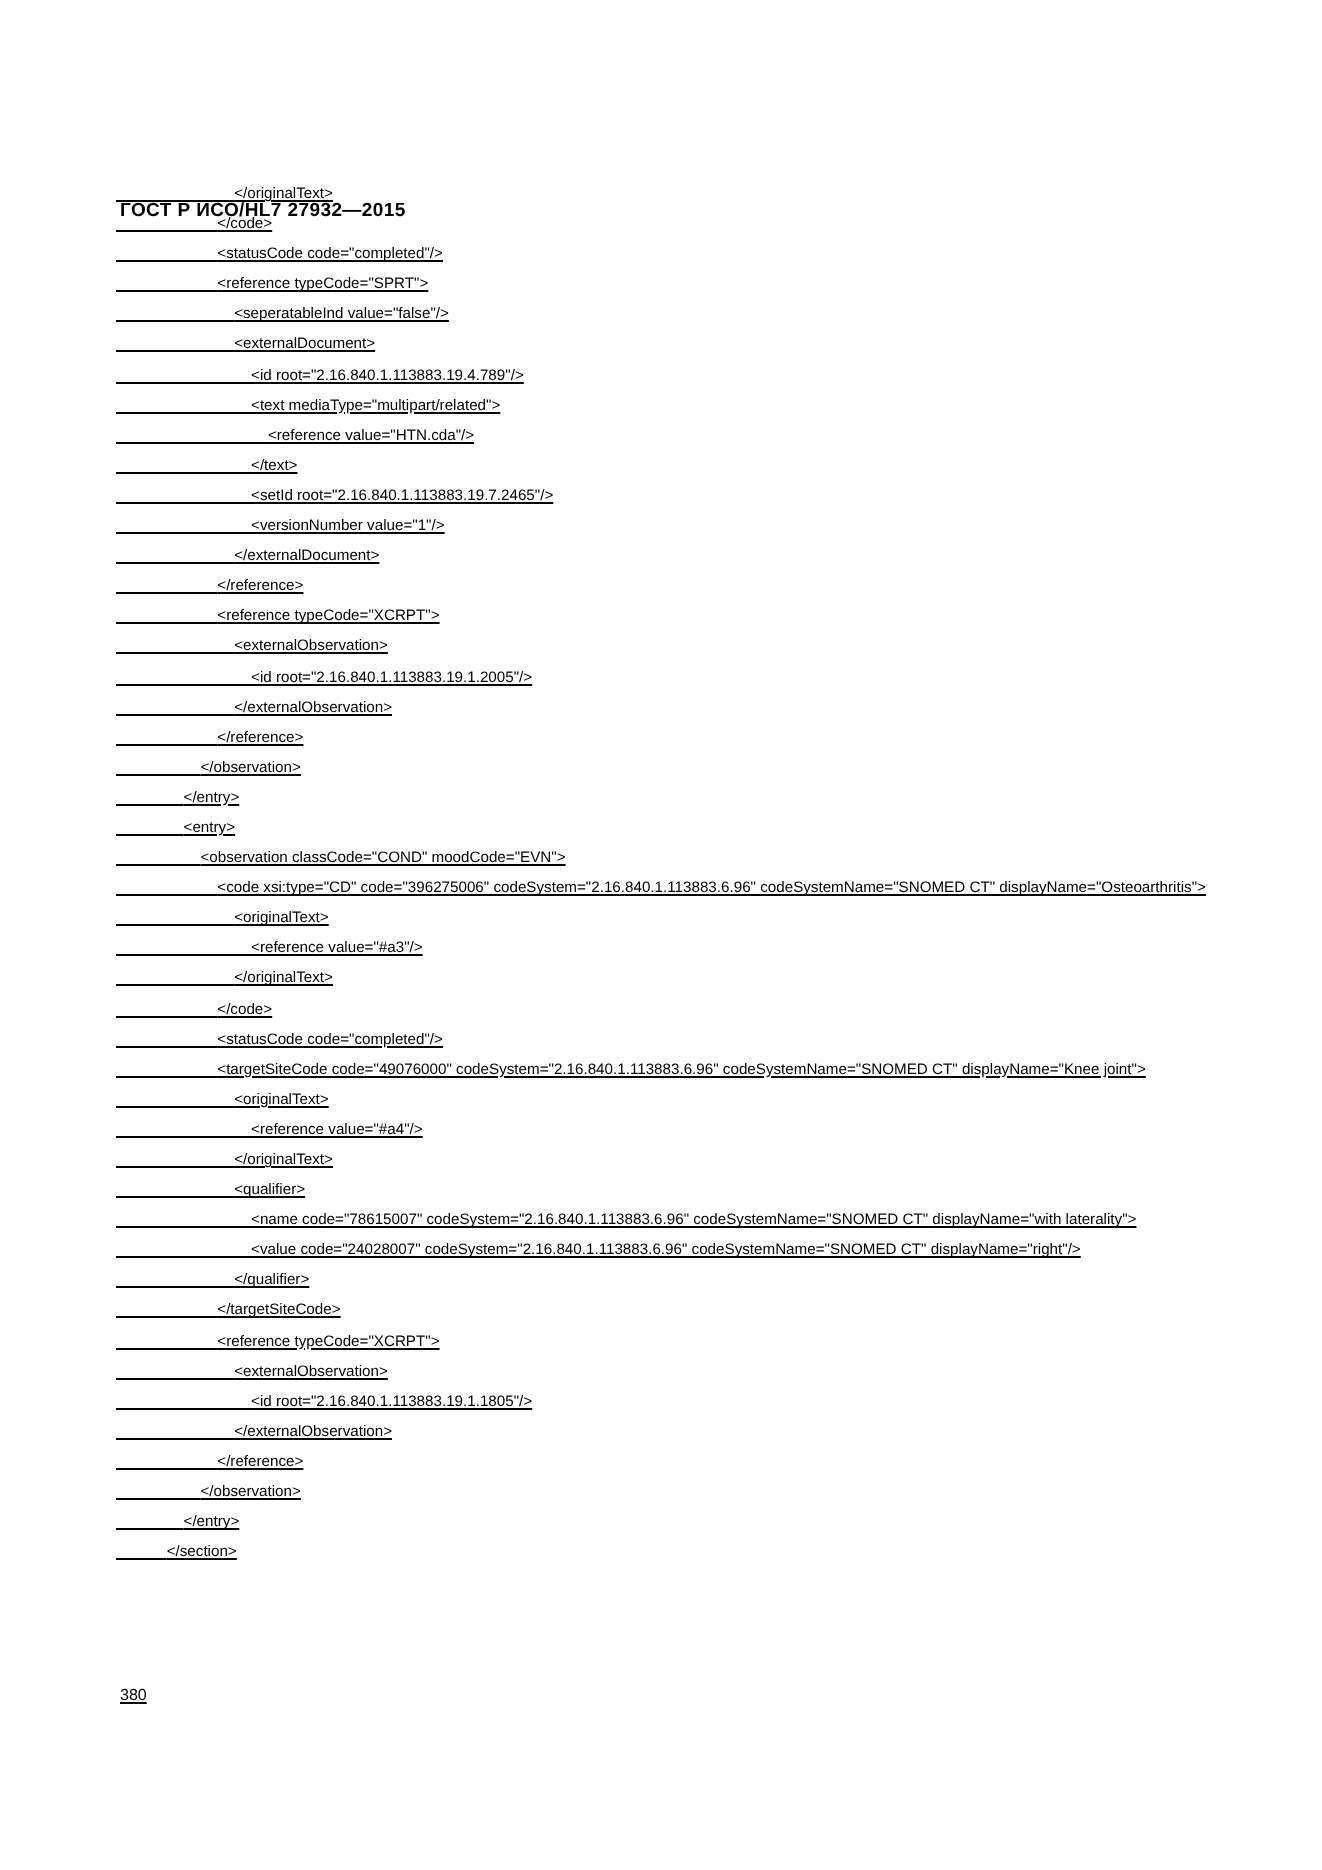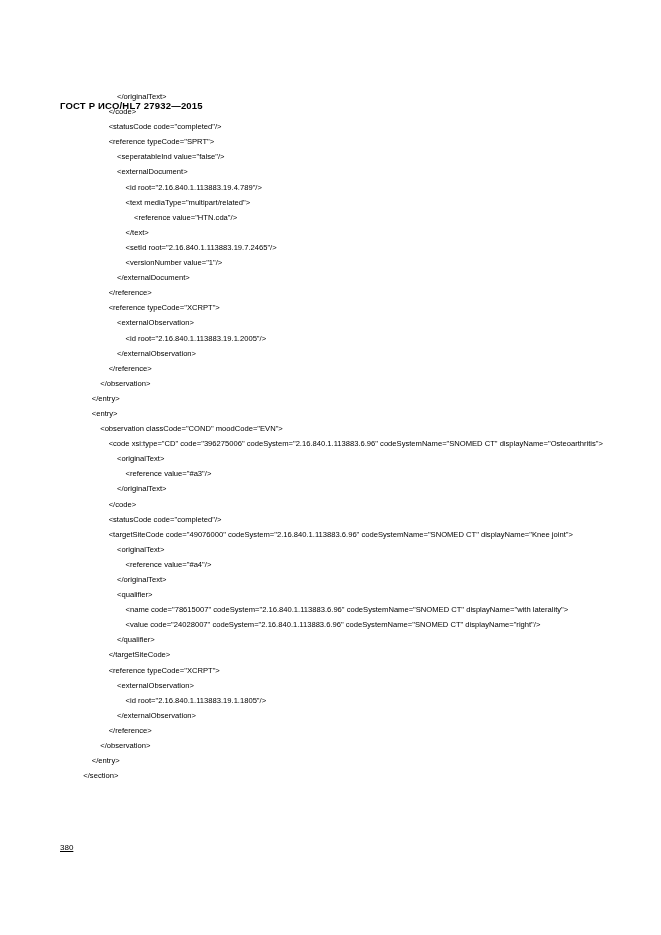--- a/index.html
+++ b/index.html
@@ -37,20 +37,21 @@
     left: 58px;
     width: 570px;
     font-size: 7.6px;
     line-height: 15.1px;
     white-space: pre-wrap;
     word-break: break-word;
   }
   .code-line {
     display: block;
     white-space: pre-wrap;
+    text-decoration: underline;
   }
   .footer {
     position: absolute;
     top: 843px;
     left: 60px;
     font-size: 8px;
     text-decoration: underline;
   }
 </style>
 </head>

